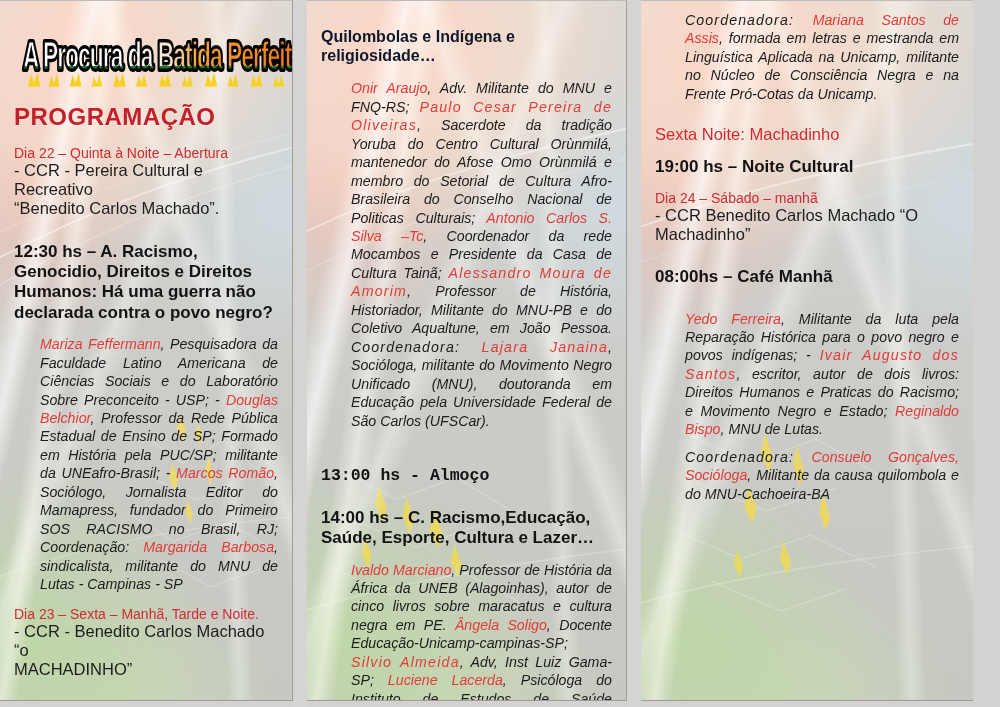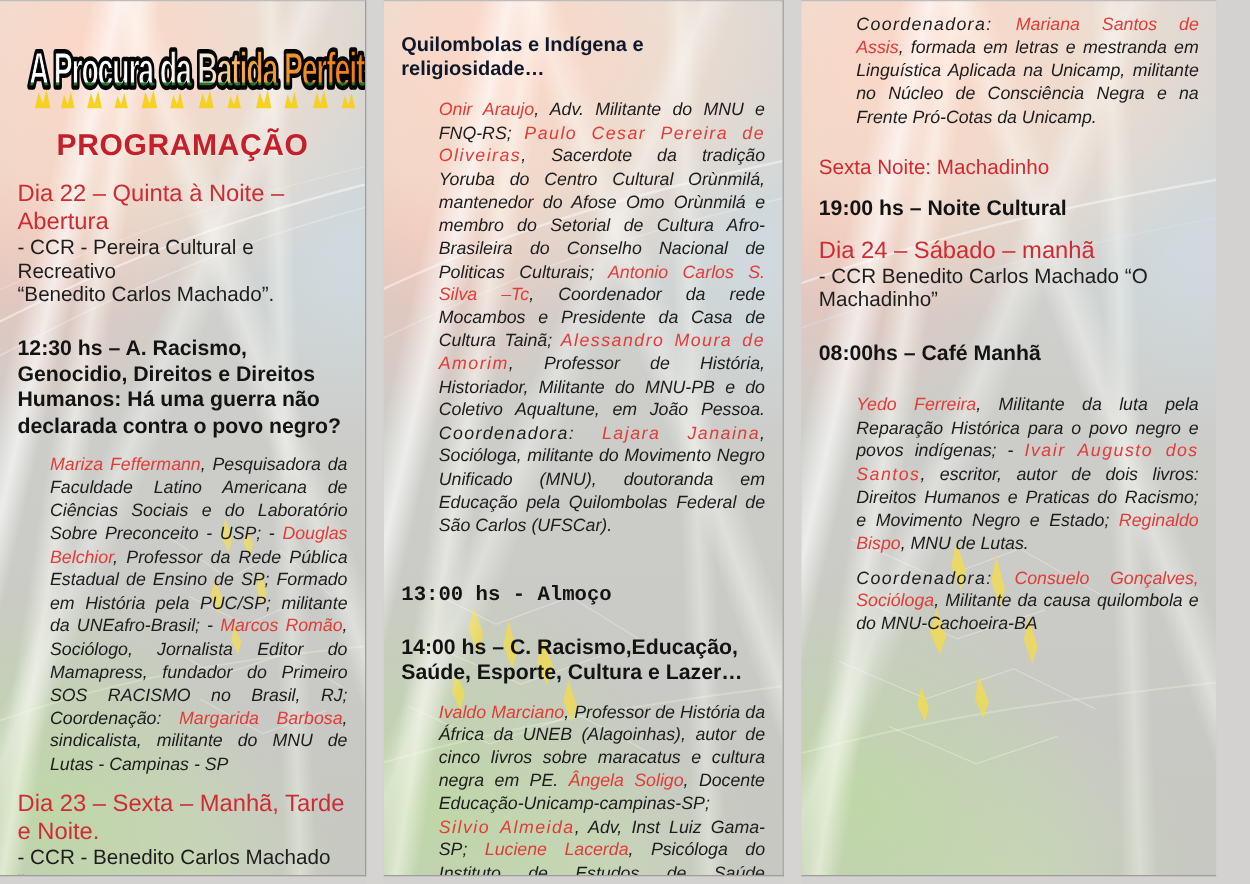--- a/index.html
+++ b/index.html
@@ -65,34 +65,33 @@
     color:#1d1d1d;
   }
   .p2 .content{ padding-top:26px; }
   .p3 .content{ }
 
   
   .logo-wrap{ text-align:center; margin:14px 0 0 0; }
   .logo{ display:block; width:298px; height:62px; margin:0 auto; }
 
   .programacao{
-    text-align:center;
     color:#c4202c;
     font-weight:bold;
     font-size:24px;
     letter-spacing:.5px;
     margin:16px 0 14px 0;
     text-shadow:0 1px 0 rgba(255,255,255,.45);
   }
 
   
   .block{ margin-bottom:13px; }
   .day{
     color:#cf2b33;
-    font-size:19px;
+    font-size:14px;
     line-height:1.16;
     font-weight:400;
   }
   .plain{
     font-size:16.5px;
     line-height:1.16;
     color:#1d1d1d;
   }
   .slot{
     font-weight:bold;
@@ -248,21 +247,21 @@
         <path d="M148,545 l7,20 -4,13 -7,-16 z"></path>
       </g>
     </svg>
     <div class="bg streaks"></div>
 
     <div class="content">
       <div class="sectionhead">Quilombolas e Indígena e religiosidade…</div>
 
       <div class="bio indent3">
         <span class="nm">Onir Araujo</span><span>,  Adv. Militante do MNU e FNQ-RS; </span><span class="nm sp">Paulo Cesar Pereira de Oliveiras</span><span>, Sacerdote da tradição Yoruba do Centro Cultural Orùnmilá, mantenedor do Afose Omo Orùnmilá e membro do Setorial de Cultura Afro-Brasileira do Conselho Nacional de Politicas Culturais; </span><span class="nm">Antonio Carlos S. Silva –Tc</span><span>, Coordenador da rede Mocambos e Presidente da Casa de Cultura Tainã; </span><span class="nm sp">Alessandro Moura de Amorim</span><span>, Professor de História, Historiador, Militante do MNU-PB e do Coletivo Aqualtune, em João Pessoa.</span>
-        <span class="lbl">Coordenadora: </span><span class="nm sp">Lajara Janaina</span><span>, Socióloga, militante do Movimento Negro Unificado (MNU), doutoranda em Educação pela Quilombolas Federal de São Carlos (UFSCar).</span>
+        <span class="lbl">Coordenadora: </span><span class="nm sp">Lajara Janaina</span><span>, Socióloga, militante do Movimento Negro Unificado (MNU), doutoranda em Educação pela Universidade Federal de São Carlos (UFSCar).</span>
       </div>
 
       <div class="spacer lg"></div>
 
       <div class="slot small">13:00 hs - Almoço</div>
 
       <div class="spacer"></div>
 
       <div class="slot">14:00 hs – C. Racismo,Educação, Saúde, Esporte, Cultura e Lazer…</div>
 

